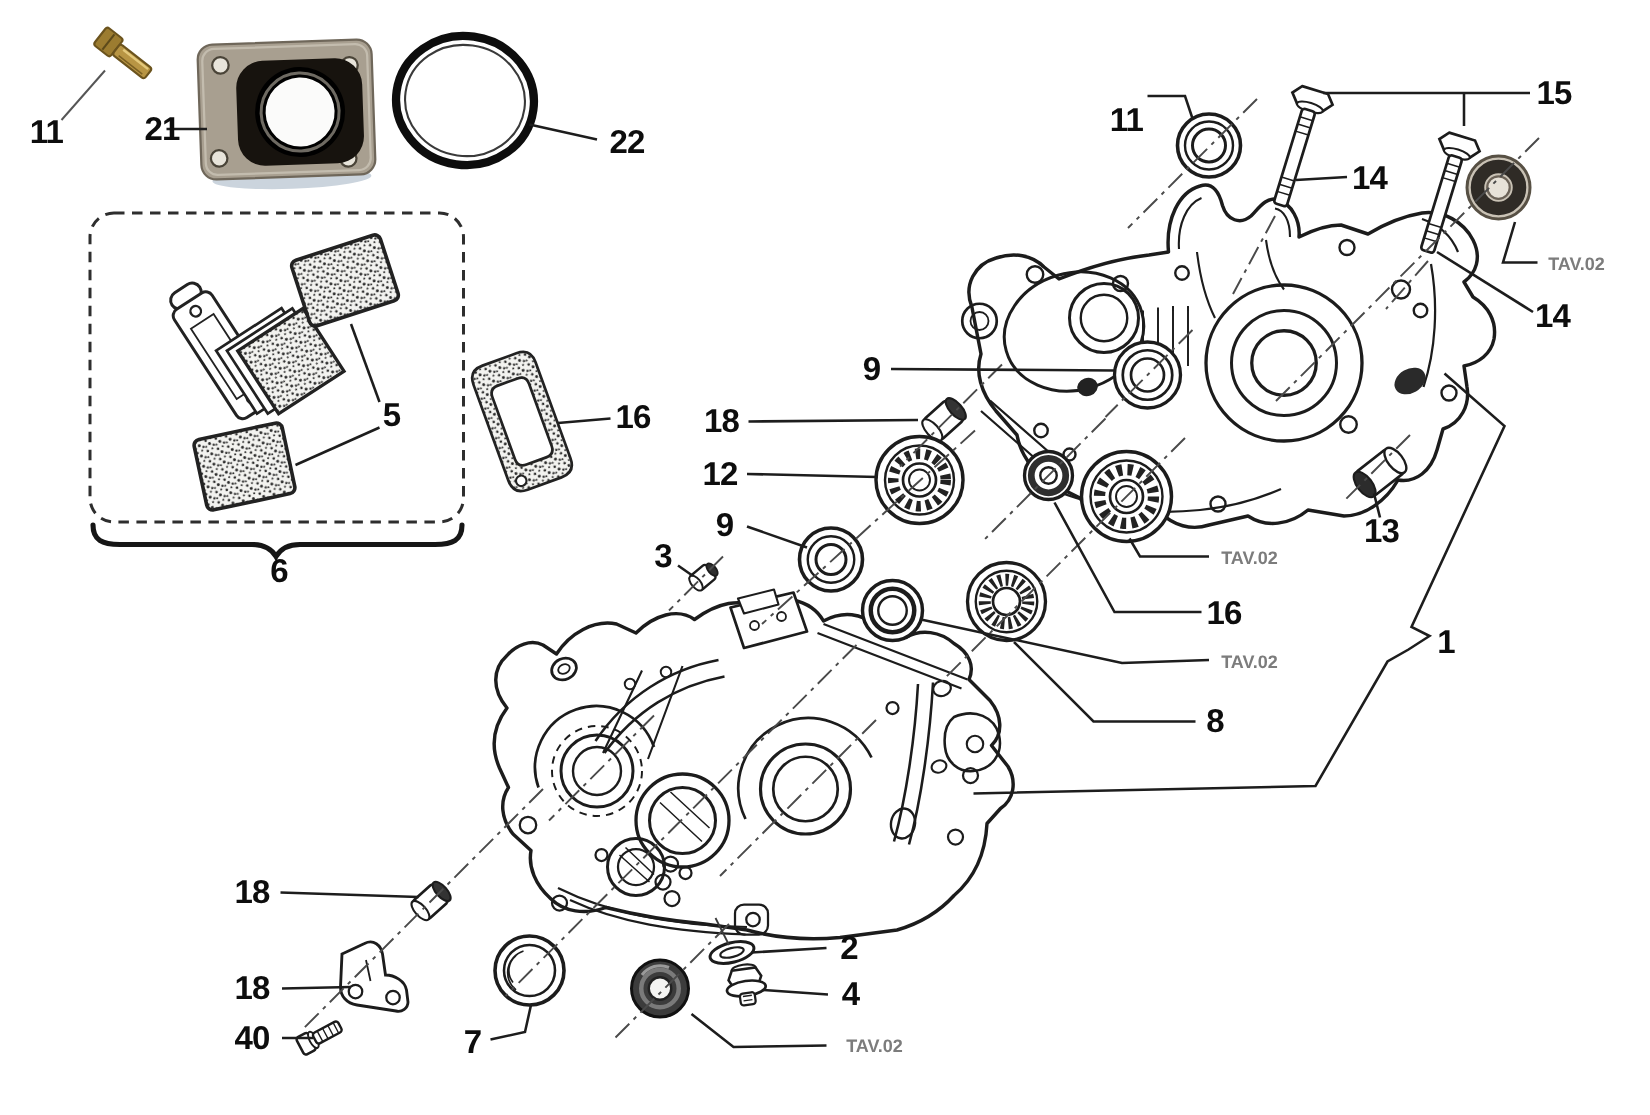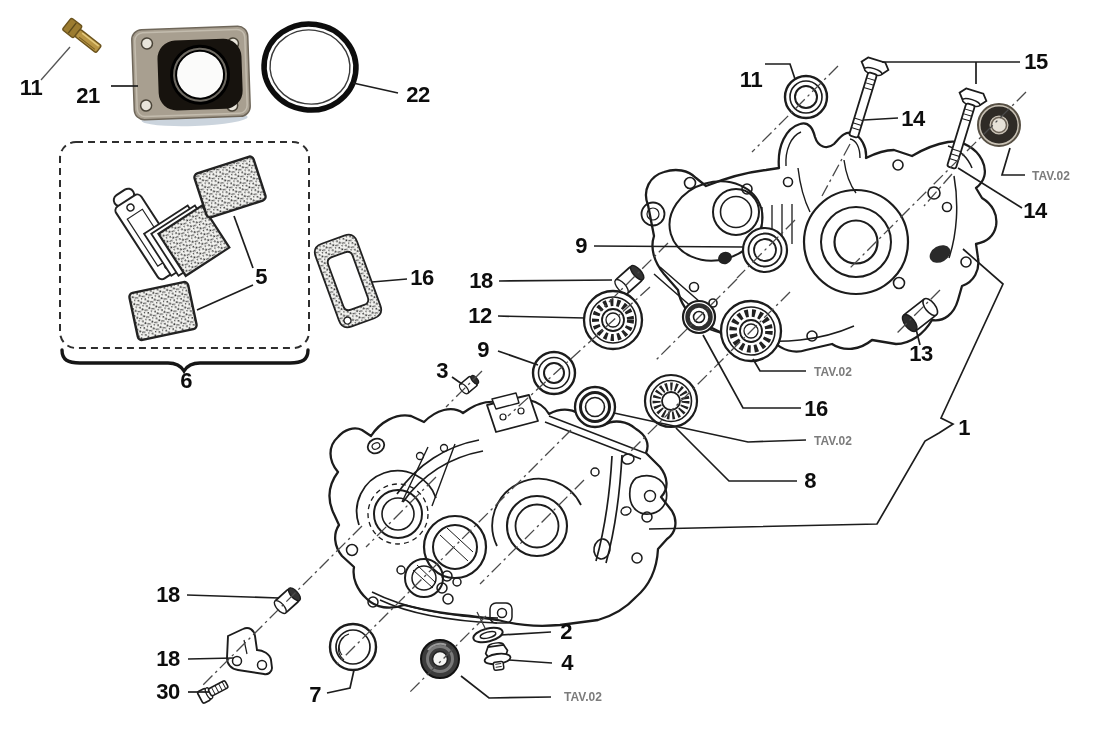--- a/index.html
+++ b/index.html
@@ -370,21 +370,21 @@
     <path d="M188 659 L234 658"></path>
     <path d="M188 692 L209 692"></path>
     <path d="M327 693 L350 688 L354 670"></path>
     <path d="M551 632 L501 635"></path>
     <path d="M552 663 L509 660"></path>
     <path d="M551 697 L489 698 L461 676"></path>
   </g>
 </svg>
 
   <div class="lbl" data-kind="part" style="left: 31px; top: 88px;">11</div>
-  <div class="lbl" data-kind="part" style="left: 88px; top: 86px; margin-top: 10px;">21</div>
+  <div class="lbl" data-kind="part" style="left: 108px; top: 86px;">21</div>
   <div class="lbl" data-kind="part" style="left: 418px; top: 95px; text-align: center;">22</div>
   <div class="lbl" data-kind="part" style="left: 261px; top: 277px;">5</div>
   <div class="lbl" data-kind="part" style="left: 422px; top: 278px;">16</div>
   <div class="lbl" data-kind="part" style="left: 186px; top: 381px;">6</div>
   <div class="lbl" data-kind="part" style="left: 581px; top: 246px;">9</div>
   <div class="lbl" data-kind="part" style="left: 481px; top: 281px;">18</div>
   <div class="lbl" data-kind="part" style="left: 480px; top: 316px;">12</div>
   <div class="lbl" data-kind="part" style="left: 483px; top: 350px;">9</div>
   <div class="lbl" data-kind="part" style="left: 442px; top: 371px;">3</div>
   <div class="lbl" data-kind="part" style="left: 751px; top: 65px; margin-top: 15px;">11</div>
@@ -393,18 +393,18 @@
   <div class="lbl" data-kind="ref" style="left: 1051px; top: 176px;">TAV.02</div>
   <div class="lbl" data-kind="part" style="left: 1035px; top: 211px;">14</div>
   <div class="lbl" data-kind="part" style="left: 921px; top: 354px;">13</div>
   <div class="lbl" data-kind="ref" style="left: 833px; top: 372px;">TAV.02</div>
   <div class="lbl" data-kind="part" style="left: 816px; top: 409px;">16</div>
   <div class="lbl" data-kind="ref" style="left: 833px; top: 441px;">TAV.02</div>
   <div class="lbl" data-kind="part" style="left: 810px; top: 481px;">8</div>
   <div class="lbl" data-kind="part" style="left: 964px; top: 428px;">1</div>
   <div class="lbl" data-kind="part" style="left: 168px; top: 595px;">18</div>
   <div class="lbl" data-kind="part" style="left: 168px; top: 659px;">18</div>
-  <div class="lbl" data-kind="part" style="left: 168px; top: 692px;">30</div>
+  <div class="lbl" data-kind="part" style="left: 168px; top: 692px;">40</div>
   <div class="lbl" data-kind="part" style="left: 315px; top: 695px;">7</div>
   <div class="lbl" data-kind="part" style="left: 566px; top: 632px;">2</div>
   <div class="lbl" data-kind="part" style="left: 567px; top: 663px;">4</div>
   <div class="lbl" data-kind="ref" style="left: 583px; top: 697px;">TAV.02</div>
 </div>
 
 </body></html>

